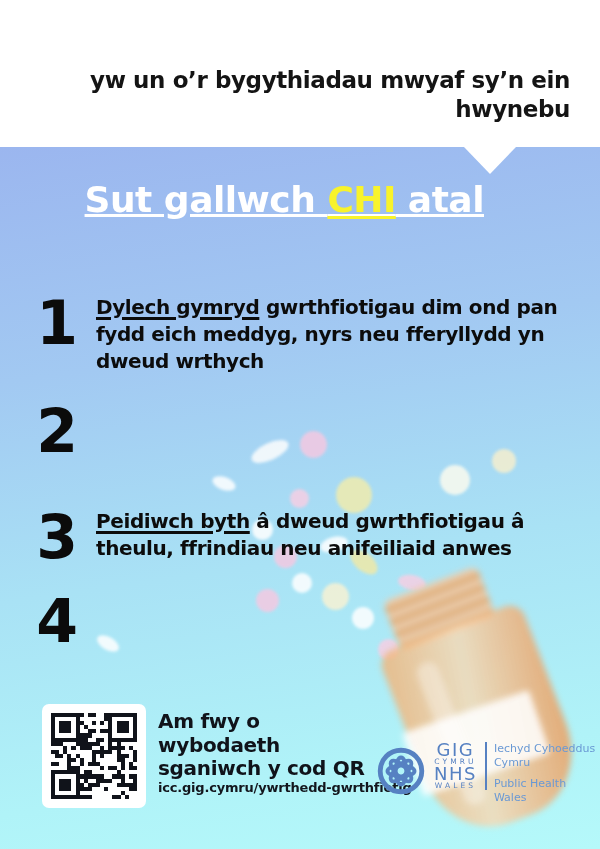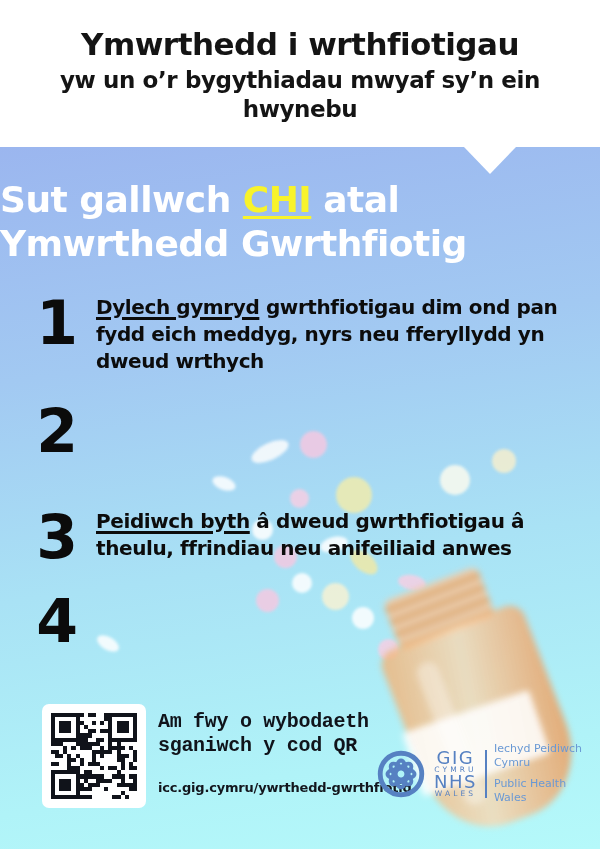--- a/index.html
+++ b/index.html
@@ -4,21 +4,21 @@
 <style>
   html,body{margin:0;padding:0;background:#e9e9e9;}
   .poster{
     position:relative;width:600px;height:849px;background:#ffffff;
     overflow:hidden;font-family:"DejaVu Sans","Liberation Sans",sans-serif;
   }
   
   .hdr{position:absolute;top:0;left:0;width:600px;height:147px;background:#ffffff;z-index:4;}
   .hdr-title{position:absolute;top:26px;left:0;width:600px;text-align:center;
     font-size:31px;font-weight:700;color:#141414;letter-spacing:-.5px;}
-  .hdr-sub{position:absolute;top:66px;left:30px;width:540px;text-align:center;
+  .hdr-sub{position:absolute;top:66px;left:30px;width:540px;text-align:right;
     font-size:23px;font-weight:700;color:#141414;line-height:1.25;letter-spacing:-.4px;}
   
   .panel{position:absolute;top:147px;left:0;width:600px;height:702px;overflow:hidden;
     background:linear-gradient(172deg,#9bb6ef 0%,#a2c9f2 30%,#a9e2f5 58%,#b0f3f8 85%,#b5f9fa 100%);}
   .notch{position:absolute;top:0;left:464px;width:0;height:0;z-index:5;
     border-left:26px solid transparent;border-right:26px solid transparent;border-top:27px solid #ffffff;}
   
   .pill{position:absolute;border-radius:50%;filter:blur(1.5px);opacity:.85;z-index:1;}
   
   .bottle{position:absolute;left:400px;top:428px;width:152px;height:252px;
@@ -27,55 +27,54 @@
     background:repeating-linear-gradient(180deg,rgba(255,255,255,.35) 0 6px,rgba(0,0,0,0) 6px 13px),
     rgba(233,168,108,.85);}
   .bottle-body{position:absolute;top:48px;left:0;right:0;bottom:0;
     border-radius:16px 16px 64px 64px / 16px 16px 74px 74px;
     background:linear-gradient(100deg,rgba(238,180,122,.85) 0%,rgba(250,216,178,.78) 45%,rgba(232,155,92,.88) 100%);}
   .bottle-label{position:absolute;top:41%;left:-4%;width:88%;height:33%;border-radius:4px;
     background:rgba(255,255,255,.85);transform:rotate(2deg);}
   .bottle-shine{position:absolute;top:12%;left:20%;width:14%;height:74%;border-radius:10px;
     background:rgba(255,255,255,.35);}
   
-  .p-head{position:absolute;top:31px;left:0;width:484px;text-align:left;z-index:3;
-    font-size:36px;font-weight:700;color:#ffffff;line-height:1.22;letter-spacing:-.5px;}
+  .p-head{position:absolute;top:31px;left:0;width:484px;text-align:right;z-index:3;
+    font-size:36px;font-weight:700;color:#ffffff;line-height:1.22;letter-spacing:-.5px;text-decoration:underline;}
   .p-head .hl{color:#f8f32b;text-decoration:underline;text-decoration-thickness:3px;text-underline-offset:4px;}
   
   .item{position:absolute;left:0;width:600px;display:flex;align-items:flex-start;z-index:3;}
   .item-1{top:147px}.item-2{top:255px}.item-3{top:361px}.item-4{top:445px}
   .num{width:62px;margin-left:26px;text-align:center;font-size:60px;line-height:58px;
     font-weight:700;color:#0b0b0b;flex:none;}
   .itxt{margin-left:8px;width:500px;font-size:20px;font-weight:700;color:#0c0c0c;
     line-height:1.35;letter-spacing:-.4px;}
   .u{text-decoration:underline;text-decoration-thickness:2.5px;text-underline-offset:3px;margin-top:32px;}
   
   .qr-box{position:absolute;left:42px;top:557px;width:104px;height:104px;background:#ffffff;
     border-radius:7px;z-index:3;display:flex;align-items:center;justify-content:center;}
   .qr-box svg{width:86px;height:86px;}
   .qr-caption{position:absolute;left:158px;top:563px;width:215px;font-size:20px;font-weight:700;
-    color:#10131a;line-height:1.18;z-index:3;letter-spacing:-.3px;font-family:Liberation Mono, monospace;}
+    color:#10131a;line-height:1.18;z-index:3;letter-spacing:-.3px;}
   .qr-url{position:absolute;left:158px;top:633px;width:290px;font-size:13px;font-weight:700;
     color:#13161d;z-index:3;letter-spacing:-.2px;}
-  .logo-row{position:absolute;left:372px;top:595px;display:flex;align-items:center;z-index:3;}
+  .logo-row{position:absolute;left:372px;top:595px;display:flex;align-items:flex-start;z-index:3;}
   .knot{width:58px;height:58px;flex:none;}
   .gig-block{margin-left:4px;text-align:center;color:#5681c2;flex:none;}
   .gig-big{font-size:18px;line-height:15px;font-weight:400;letter-spacing:1.5px;}
   .gig-small{font-size:7.5px;line-height:9px;font-weight:400;letter-spacing:3.1px;}
   .logo-div{width:2px;height:48px;background:#5681c2;margin:0 7px 0 8px;flex:none;}
   .phw-block{color:#6a99d4;font-size:11px;line-height:1.3;font-weight:400;flex:none;}
   .phw-gap{height:6px;}
 </style>
 </head>
 <body>
 
 <div class="poster">
 
   <div class="hdr">
-    <div class="hdr-title">Ymwrthedd i wrthfiotigau</div>
     <div class="hdr-sub">yw un o’r bygythiadau mwyaf sy’n ein hwynebu</div>
   </div>
 
   <div class="panel">
 
     <div class="notch"></div>
 
     <div>
       <div class="pill" style="left:250px;top:296px;width:40px;height:17px;background:#fdfdfd;transform:rotate(-25deg)"></div>
       <div class="pill" style="left:300px;top:284px;width:27px;height:27px;background:#f4c9e2"></div>
@@ -100,21 +99,20 @@
     <div class="bottle">
       <div class="bottle-neck"></div>
       <div class="bottle-body">
         <div class="bottle-shine"></div>
         <div class="bottle-label"></div>
       </div>
     </div>
 
     <div class="p-head">
       <div><span>Sut gallwch </span><span class="hl">CHI</span><span> atal</span></div>
-      <div>Ymwrthedd Gwrthfiotig</div>
     </div>
 
     <div class="item item-1">
       <div class="num">1</div>
       <div class="itxt"><span class="u">Dylech gymryd</span><span> gwrthfiotigau dim ond pan fydd eich meddyg, nyrs neu fferyllydd yn dweud wrthych</span></div>
     </div>
     <div class="item item-2">
       <div class="num">2</div>
     </div>
     <div class="item item-3">
@@ -282,21 +280,21 @@
         </g>
       </svg>
       <div class="gig-block">
         <div class="gig-big">GIG</div>
         <div class="gig-small">CYMRU</div>
         <div class="gig-big">NHS</div>
         <div class="gig-small">WALES</div>
       </div>
       <div class="logo-div"></div>
       <div class="phw-block">
-        <div>Iechyd Peidiwch</div>
+        <div>Iechyd Cyhoeddus</div>
         <div>Cymru</div>
         <div class="phw-gap"></div>
         <div>Public Health</div>
         <div>Wales</div>
       </div>
     </div>
 
   </div>
 </div>
 

